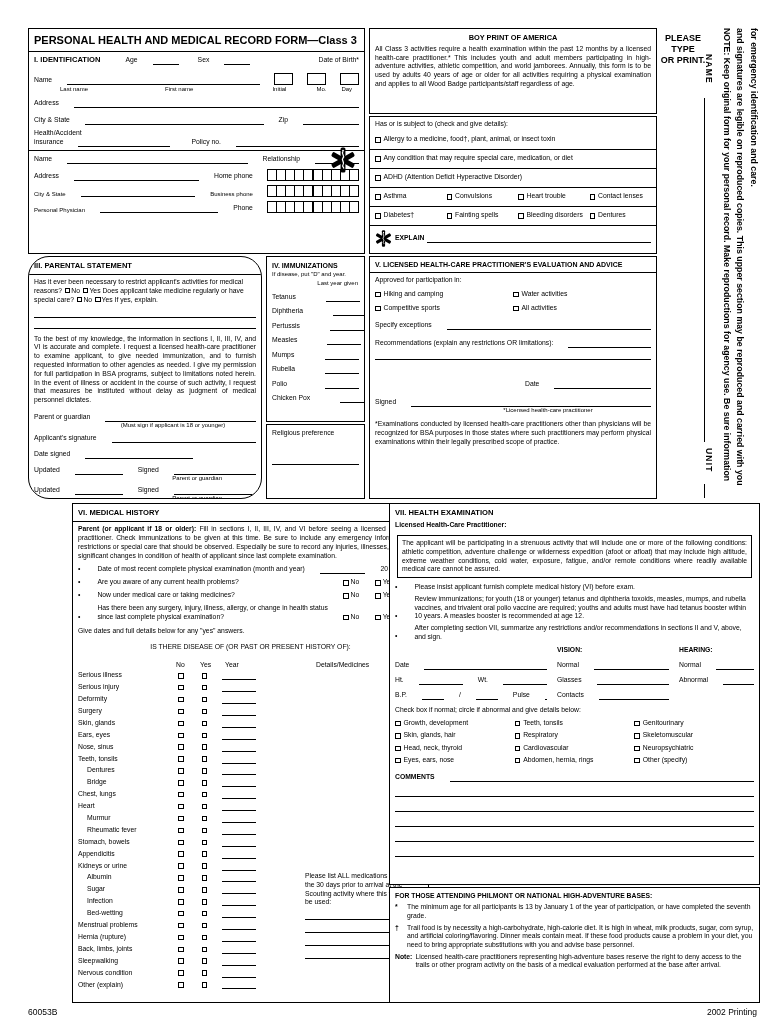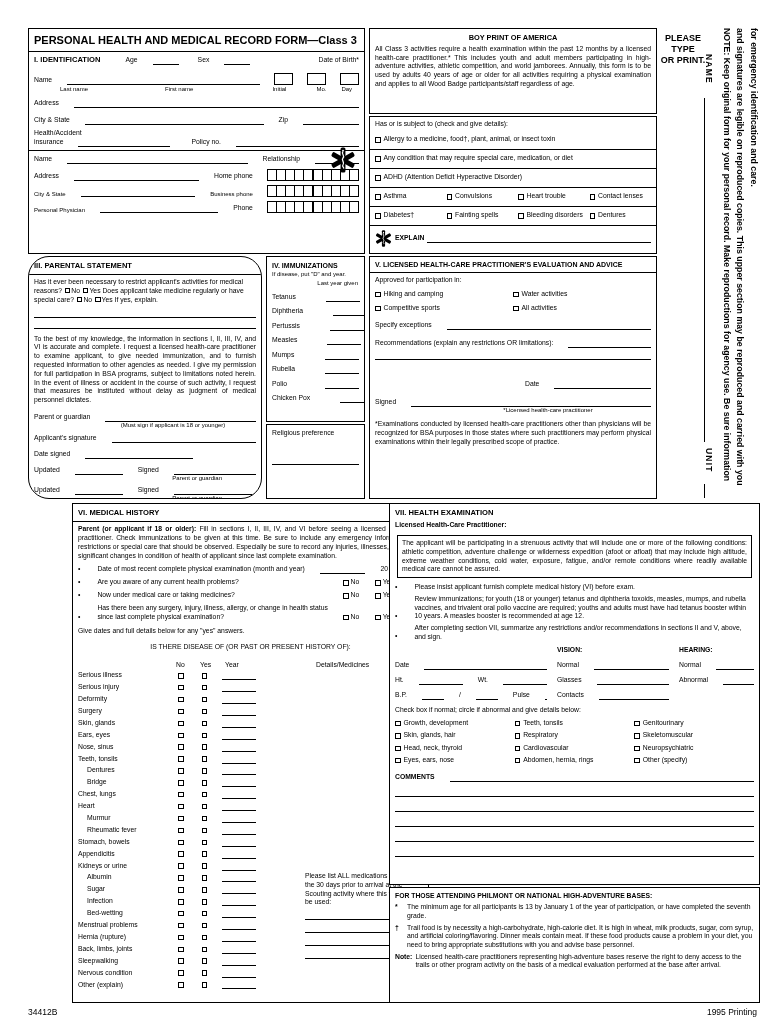--- a/index.html
+++ b/index.html
@@ -829,16 +829,16 @@
           <span class="tx" style="flex:1;text-align:left;">Trail food is by necessity a high-carbohydrate, high-calorie diet. It is high in wheat, milk products, sugar, corn syrup, and artificial coloring/flavoring. Dinner meals contain meat. If these food products cause a problem in your diet, you need to bring appropriate substitutions with you and advise base personnel.</span>
         </div>
 
         <div class="pnote">
           <span class="pmark">Note:</span>
           <span class="tx" style="flex:1;text-align:left;">Licensed health-care practitioners representing high-adventure bases reserve the right to deny access to the trails or other program activity on the basis of a medical evaluation performed at the base after arrival.</span>
         </div>
       </div>
   </div>
 
-  <div style="position:absolute;left:28px;top:1007px;font-size:8.5px;">34412B</div>
-  <div style="position:absolute;right:13px;top:1007px;font-size:8.5px;">1995 Printing</div>
+  <div style="position:absolute;left:28px;top:1007px;font-size:8.5px;">60053B</div>
+  <div style="position:absolute;right:13px;top:1007px;font-size:8.5px;">2002 Printing</div>
 
 </div>
 
 </body></html>

